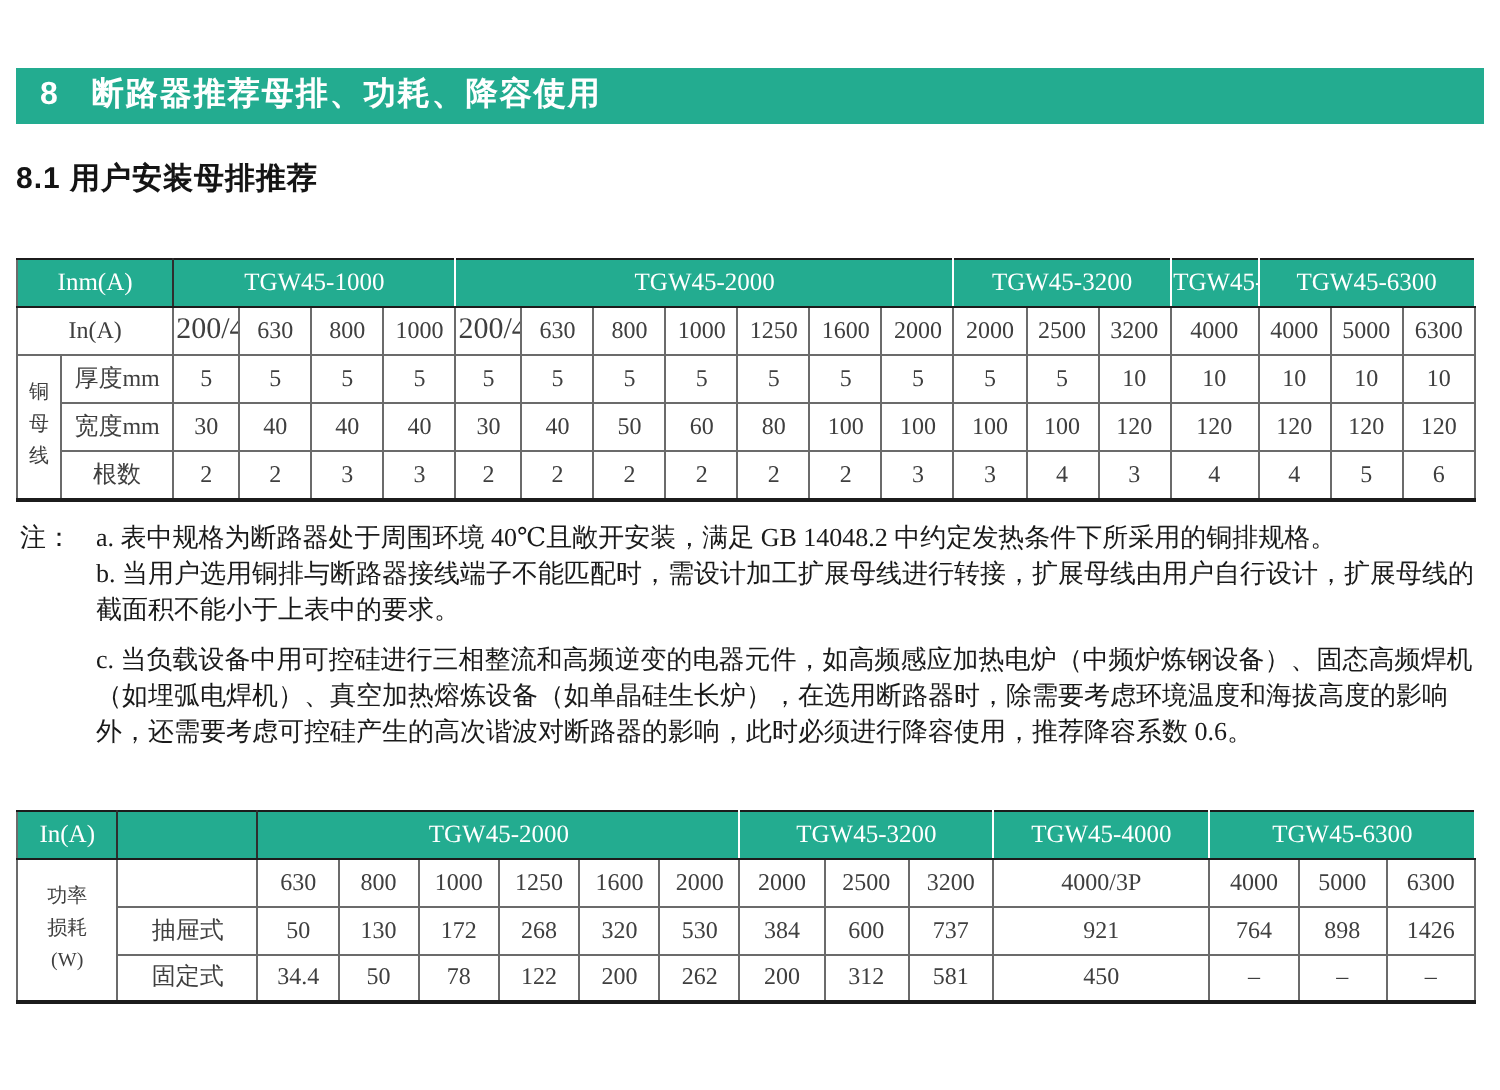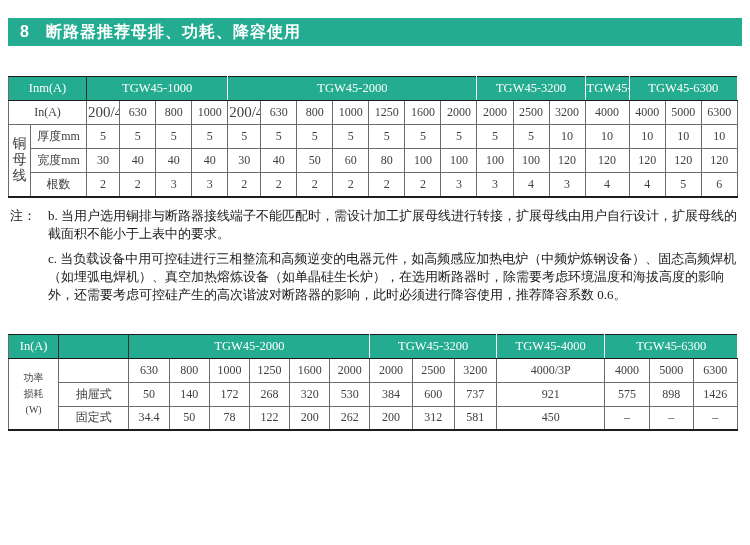--- a/index.html
+++ b/index.html
@@ -2,21 +2,21 @@
 <html style="--teal: #23ac90;"><head>
 <meta charset="utf-8">
 <style>
   :root { --teal:#23ac90; --line:#6b6b6b; --dark:#1c1c1c; --txt:#3f3f3f; }
   * { box-sizing:border-box; }
   html,body { margin:0; padding:0; }
   body {
     width:750px; height:545px; background:#ffffff; overflow:hidden;
     font-family:"Liberation Serif","DejaVu Serif",serif; color:var(--txt);
   }
-  .page { padding:0 8px; }
+  .page { padding:16px 8px; }
 
   .banner {
     margin-top:18px; height:28px; line-height:28px;
     background:var(--teal); color:#fff;
     font-family:"Liberation Sans","DejaVu Sans",sans-serif;
     font-weight:bold; font-size:16px; padding-left:12px; letter-spacing:1px;
   }
   .banner .num { margin-right:16px; }
 
   .sec-heading {
@@ -38,38 +38,39 @@
   tr.tealrow td {
     background:var(--teal); color:#fff; font-size:12.5px;
     border-top:1.5px solid var(--dark); border-bottom:1px solid var(--dark);
   }
   tr.tealrow td.g { border-left:1px solid #fff; border-right:1px solid #fff; }
   tr.tealrow td.corner { border-right:1px solid #2e2e2e; }
   td.small { font-size:15px; }
   td.gsmall { font-size:8.5px; }
   td.sec { border-left:1.5px solid #2a2a2a; }
   td.side { white-space:pre-line; line-height:16px; font-size:10px; padding:2px 1px; }
-  td.sidewrap { white-space:normal; word-break:break-all; line-height:16px; font-size:14px; padding:2px 2px; }
+  td.sidewrap { white-space:normal; word-break:break-all; line-height:16px; font-size:10px; padding:2px 2px; }
   td.rowlabel { font-size:12px; }
 
   .notes { margin-top:9px; display:flex; font-size:13px; line-height:18px; color:#1a1a1a; }
   .notes-prefix { width:40px; flex:none; padding-left:2px; }
   .notes-items { flex:1; }
   .notes-items p { margin:0; }
   .notes-items p.gap { margin-top:7px; }
 </style>
 </head>
 <body>
 
 <div class="page">
 
   <div class="banner">
     <span class="num">8</span><span>断路器推荐母排、功耗、降容使用</span>
   </div>
 
+  <div class="sec-heading">8.1 用户安装母排推荐</div>
 
   <table id="t1">
       <colgroup>
         <col style="width: 22px;">
         <col style="width: 56px;">
         <col style="width: 33px;">
         <col style="width: 36px;">
         <col style="width: 36px;">
         <col style="width: 36px;">
         <col style="width: 33px;">
@@ -180,20 +181,21 @@
           <td class="sec">4</td>
           <td>5</td>
           <td>6</td>
         </tr>
       </tbody>
     </table>
 
   <div class="notes">
     <div class="notes-prefix">注：</div>
     <div class="notes-items" id="notes-items">
+        <p>a. 表中规格为断路器处于周围环境 40℃且敞开安装，满足 GB 14048.2 中约定发热条件下所采用的铜排规格。</p>
         <p>b. 当用户选用铜排与断路器接线端子不能匹配时，需设计加工扩展母线进行转接，扩展母线由用户自行设计，扩展母线的截面积不能小于上表中的要求。</p>
         <p class="gap">c.  当负载设备中用可控硅进行三相整流和高频逆变的电器元件，如高频感应加热电炉（中频炉炼钢设备）、固态高频焊机（如埋弧电焊机）、真空加热熔炼设备（如单晶硅生长炉），在选用断路器时，除需要考虑环境温度和海拔高度的影响外，还需要考虑可控硅产生的高次谐波对断路器的影响，此时必须进行降容使用，推荐降容系数 0.6。</p>
       </div>
   </div>
 
 
   <table id="t2">
       <colgroup>
         <col style="width: 50px;">
         <col style="width: 70px;">
@@ -235,30 +237,30 @@
           <td>2500</td>
           <td>3200</td>
           <td class="sec">4000/3P</td>
           <td class="sec">4000</td>
           <td>5000</td>
           <td>6300</td>
         </tr>
         <tr>
           <td class="rowlabel">抽屉式</td>
           <td>50</td>
-          <td>140</td>
+          <td>130</td>
           <td>172</td>
           <td>268</td>
           <td>320</td>
           <td>530</td>
           <td class="sec">384</td>
           <td>600</td>
           <td>737</td>
           <td class="sec">921</td>
-          <td class="sec">575</td>
+          <td class="sec">764</td>
           <td>898</td>
           <td>1426</td>
         </tr>
         <tr>
           <td class="rowlabel">固定式</td>
           <td>34.4</td>
           <td>50</td>
           <td>78</td>
           <td>122</td>
           <td>200</td>

